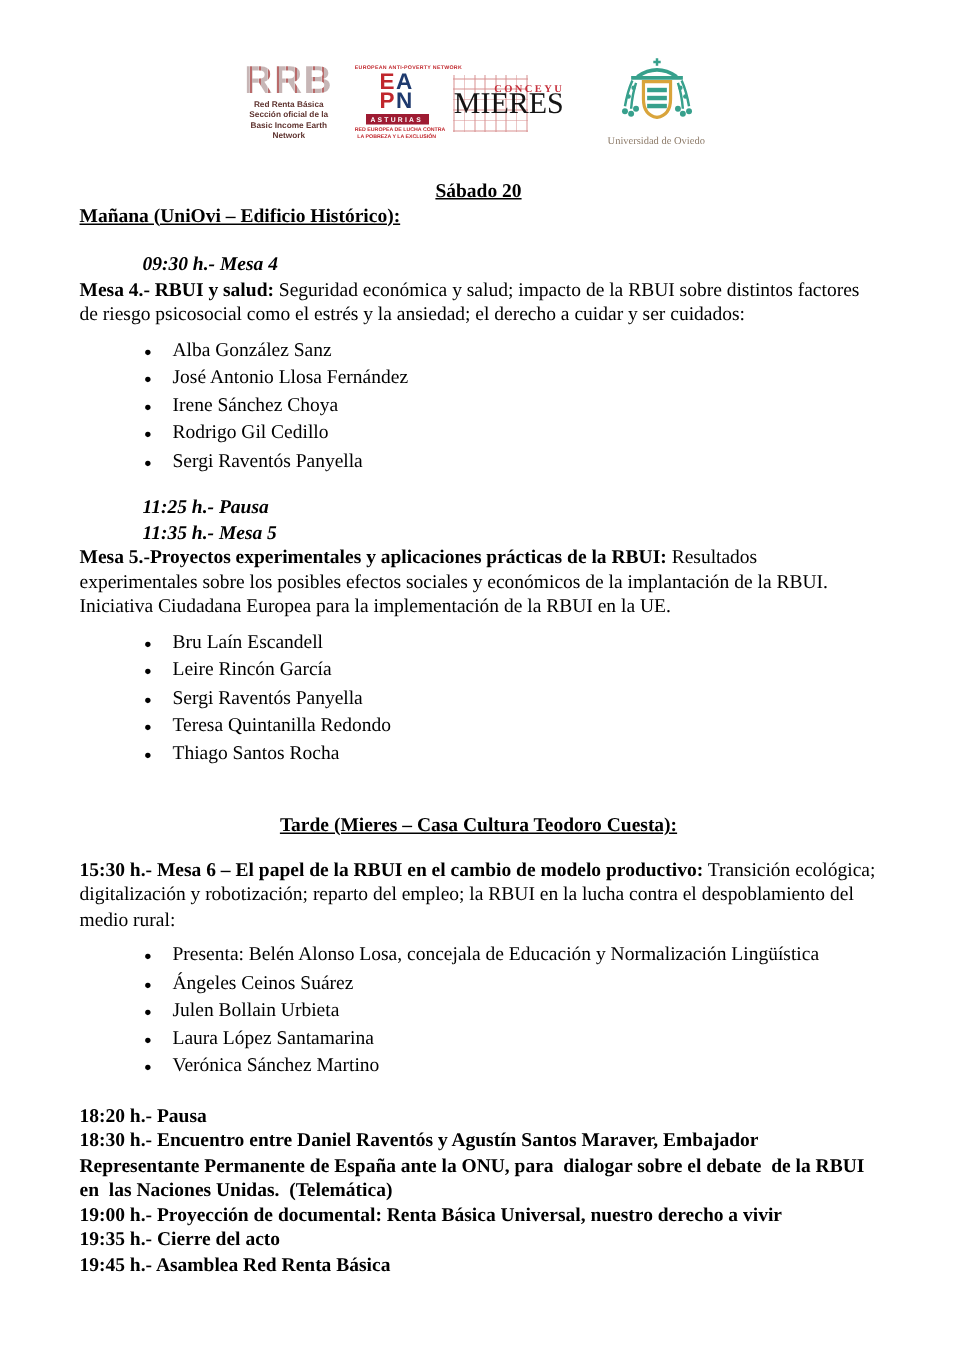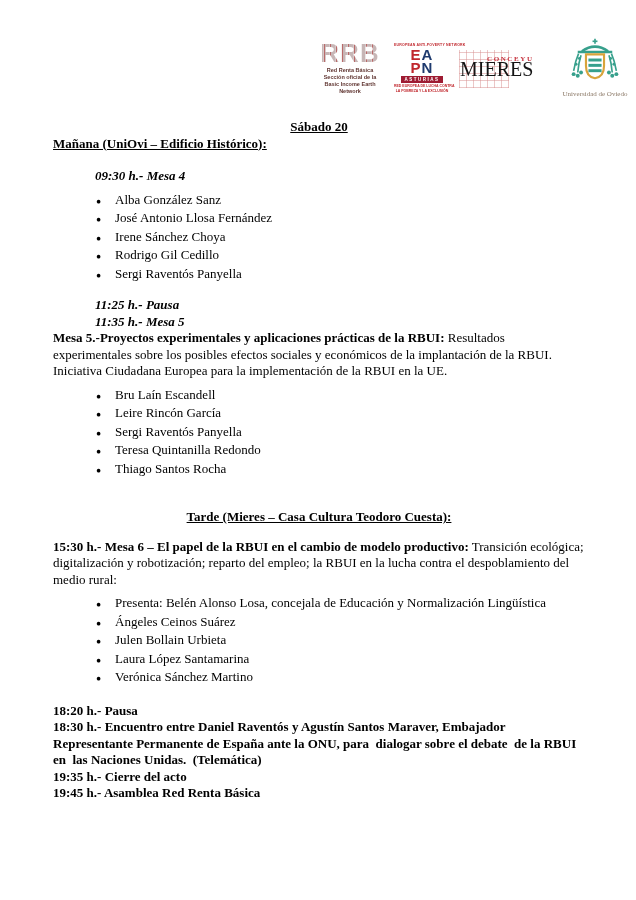--- a/index.html
+++ b/index.html
@@ -2,21 +2,21 @@
 <html><head>
 <meta charset="utf-8">
 <style>
   html,body { margin:0; padding:0; background:#ffffff; }
   .page {
     position:relative; width:636px; height:900px; background:#fff;
     font-family:"Liberation Serif", serif; font-size:13px; line-height:16.5px; color:#000;
     overflow:hidden;
   }
   
-  .logos { margin:36px 0 0 0; display:flex; justify-content:flex-end; align-items:center; gap:9px; height:64px; }
+  .logos { margin:36px 0 0 0; display:flex; justify-content:center; align-items:center; gap:9px; height:64px; }
   .logo { flex:0 0 auto; }
 
   .rrb { width:70px; text-align:center; }
   .rrb-letters {
     font-family:"Liberation Sans", sans-serif; font-weight:bold; font-size:26px; line-height:24px; letter-spacing:1px;
     background:repeating-linear-gradient(90deg,#c7b6b6 0 2px,#d6c8c8 2px 3px,#b96a6a 3px 4px,#c7b6b6 4px 6px);
     -webkit-background-clip:text; background-clip:text; color:transparent;
   }
   .rrb-sub { margin-top:2px; font-family:"Liberation Sans", sans-serif; font-weight:bold; font-size:5.5px; line-height:7px; color:#5f3430; }
 
@@ -126,20 +126,21 @@
   </div>
 
   <div class="content">
 
     <div class="title"><span>Sábado 20</span></div>
 
     <div class="sec-heading"><span>Mañana (UniOvi – Edificio Histórico):</span></div>
 
     <div class="tab gap-top">09:30 h.- Mesa 4</div>
 
+    <p class="para"><b>Mesa 4.- RBUI y salud:</b><span> Seguridad económica y salud; impacto de la RBUI sobre distintos factores de riesgo psicosocial como el estrés y la ansiedad; el derecho a cuidar y ser cuidados:</span></p>
 
     <ul class="speakers">
         <li><span>Alba González Sanz</span></li>
         <li><span>José Antonio Llosa Fernández</span></li>
         <li><span>Irene Sánchez Choya</span></li>
         <li><span>Rodrigo Gil Cedillo</span></li>
         <li><span>Sergi Raventós Panyella</span></li>
       </ul>
 
     <div class="tab pause-block">11:25 h.- Pausa</div>
@@ -163,18 +164,19 @@
         <li><span>Presenta: Belén Alonso Losa, concejala de Educación y Normalización Lingüística</span></li>
         <li><span>Ángeles Ceinos Suárez</span></li>
         <li><span>Julen Bollain Urbieta</span></li>
         <li><span>Laura López Santamarina</span></li>
         <li><span>Verónica Sánchez Martino</span></li>
       </ul>
 
     <div class="schedule">
         <div class="sched-line"><span>18:20 h.- Pausa</span></div>
         <div class="sched-line"><span>18:30 h.- Encuentro entre Daniel Raventós y Agustín Santos Maraver, Embajador Representante Permanente de España ante la ONU, para  dialogar sobre el debate  de la RBUI en  las Naciones Unidas.  (Telemática)</span></div>
+        <div class="sched-line"><span>19:00 h.- Proyección de documental: Renta Básica Universal, nuestro derecho a vivir</span></div>
         <div class="sched-line"><span>19:35 h.- Cierre del acto</span></div>
         <div class="sched-line"><span>19:45 h.- Asamblea Red Renta Básica</span></div>
       </div>
 
   </div>
 </div>
 
 </body></html>

